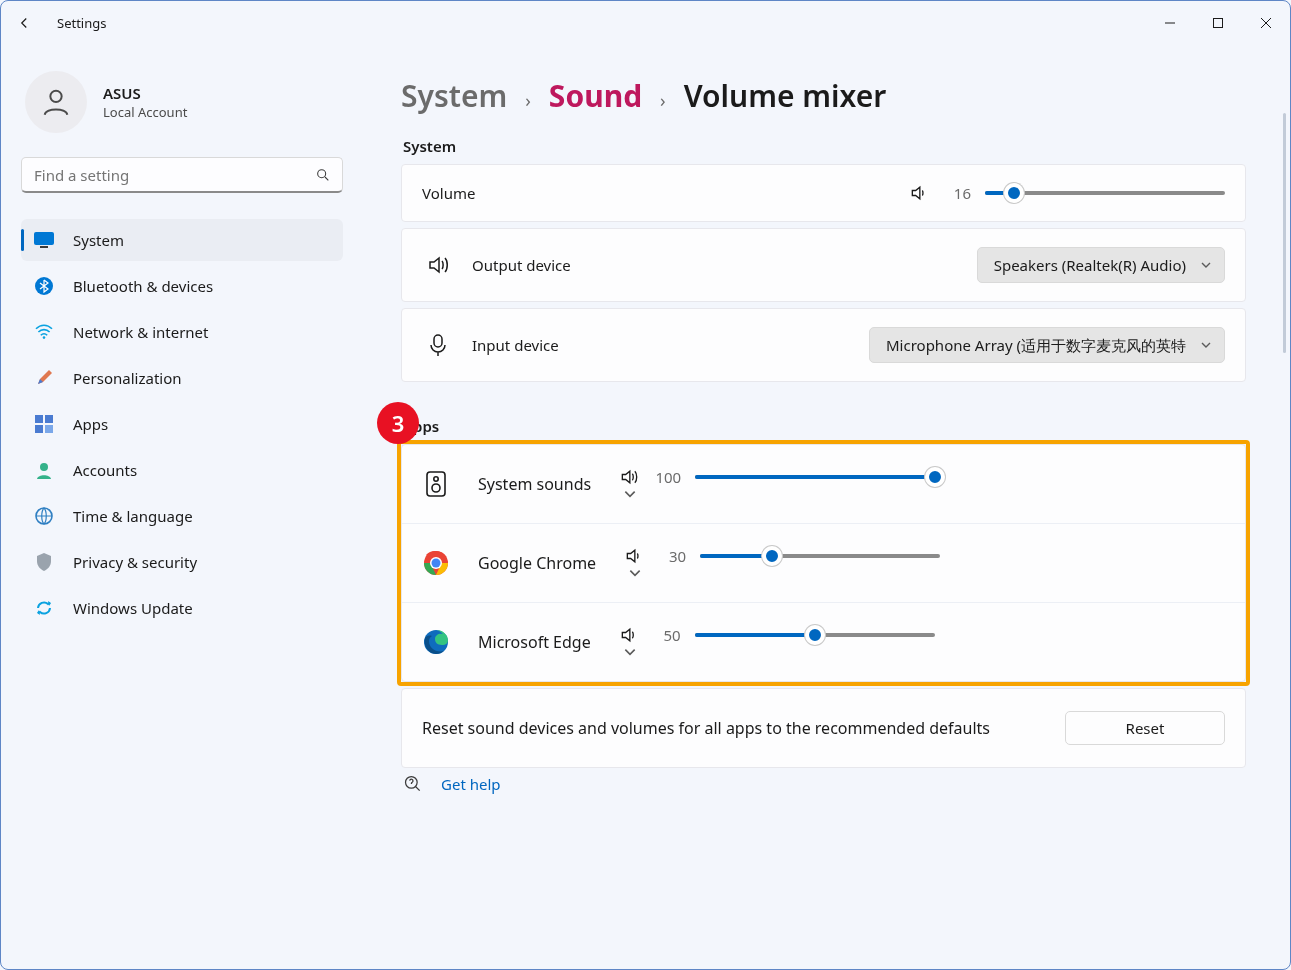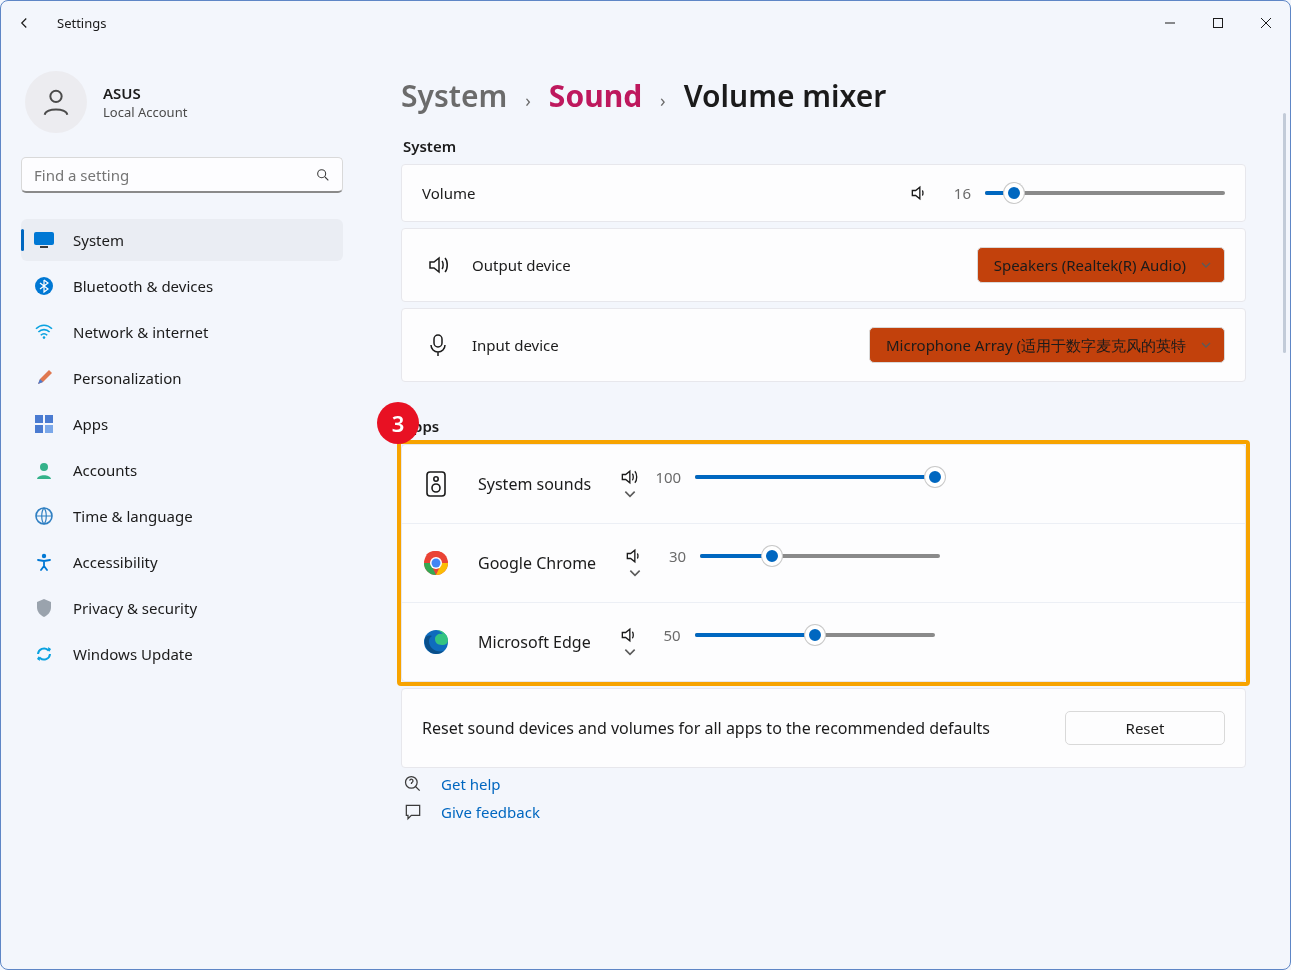--- a/index.html
+++ b/index.html
@@ -83,21 +83,21 @@
   .row {
     display:flex; align-items:center;
     padding: 18px 20px;
     gap: 18px;
   }
   .row .ricon { width:32px; display:flex; align-items:center; justify-content:center; color:#1b1b1b; }
   .row .rlabel { font-size:15px; }
   .row .rright { margin-left:auto; display:flex; align-items:center; gap:14px; }
 
   .dropdown {
-    border:1px solid #d9d9d9; border-radius:5px; background:#c2410c;
+    border:1px solid #d9d9d9; border-radius:5px; background:#e5e5e5;
     height: 36px; display:flex; align-items:center; gap:14px;
     padding: 0 12px 0 16px; font-size:15px; color:#1b1b1b;
     max-width: 390px;
     justify-content: center;
   }
   .dropdown.trunc span { white-space:nowrap; overflow:hidden; text-overflow:clip; max-width: 330px; display:inline-block; }
   .dropdown .dd-chev { color:#5b5b5b; flex-shrink:0; }
 
   
   .volctl { display:flex; align-items:center; gap:14px; }
@@ -262,29 +262,20 @@
         <span>Accounts</span>
       </div>
       <div class="navitem">
         <span class="nicon">
           <svg width="18" height="18" viewBox="0 0 18 18">
               <circle cx="9" cy="9" r="8" fill="none" stroke="#2f7fc2" stroke-width="1.6"></circle>
               <path d="M1 9h16M9 1c3 3 3 13 0 16M9 1c-3 3-3 13 0 16" stroke="#2f7fc2" stroke-width="1.2" fill="none"></path>
             </svg>
         </span>
         <span>Time &amp; language</span>
-      </div>
-      <div class="navitem">
-        <span class="nicon">
-          <svg width="18" height="18" viewBox="0 0 18 18">
-              <circle cx="9" cy="3" r="2.2" fill="#0078d4"></circle>
-              <path d="M3 7l6 1 6-1M9 8v5m0 0l-3 4m3-4l3 4" stroke="#0078d4" stroke-width="1.8" fill="none" stroke-linecap="round"></path>
-            </svg>
-        </span>
-        <span>Accessibility</span>
       </div>
       <div class="navitem">
         <span class="nicon">
           <svg width="16" height="18" viewBox="0 0 16 18">
               <path d="M8 0l7 3v5c0 5-3 8-7 10C4 16 1 13 1 8V3l7-3z" fill="#9aa3ad"></path>
             </svg>
         </span>
         <span>Privacy &amp; security</span>
       </div>
       <div class="navitem">
@@ -497,28 +488,19 @@
     <div class="helprow">
       <span class="hicon">
         <svg width="20" height="20" viewBox="0 0 24 24" fill="none" stroke="currentColor" stroke-width="1.5">
             <circle cx="10" cy="10" r="7"></circle>
             <path d="M8 8a2 2 0 1 1 3 2c-1 .5-1 1-1 2M10 15h.01"></path>
             <path d="M15 15l5 5"></path>
           </svg>
       </span>
       <a href="#">Get help</a>
     </div>
-    <div class="helprow" style="margin-top:8px">
-      <span class="hicon">
-        <svg width="20" height="20" viewBox="0 0 24 24" fill="none" stroke="currentColor" stroke-width="1.5">
-            <path d="M4 4h16v12H10l-4 4v-4H4z"></path>
-            <path d="M9 9h.01M13 9h.01M17 9h.01"></path>
-          </svg>
-      </span>
-      <a href="#">Give feedback</a>
-    </div>
 
     <div class="annot-badge" id="annot-badge" style="left: 16px; top: 357px;">
       <span>3</span>
     </div>
     <div class="apps-highlight" id="apps-highlight" style="left: 36px; top: 395px; width: 853px; height: 246px;"></div>
   </div>
 </div>
 
 </body></html>

